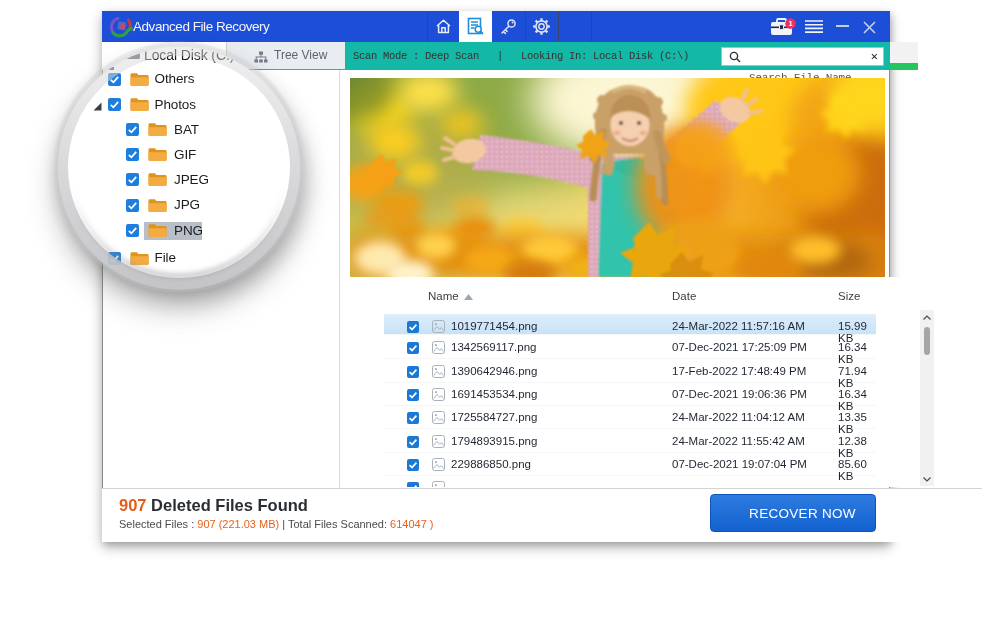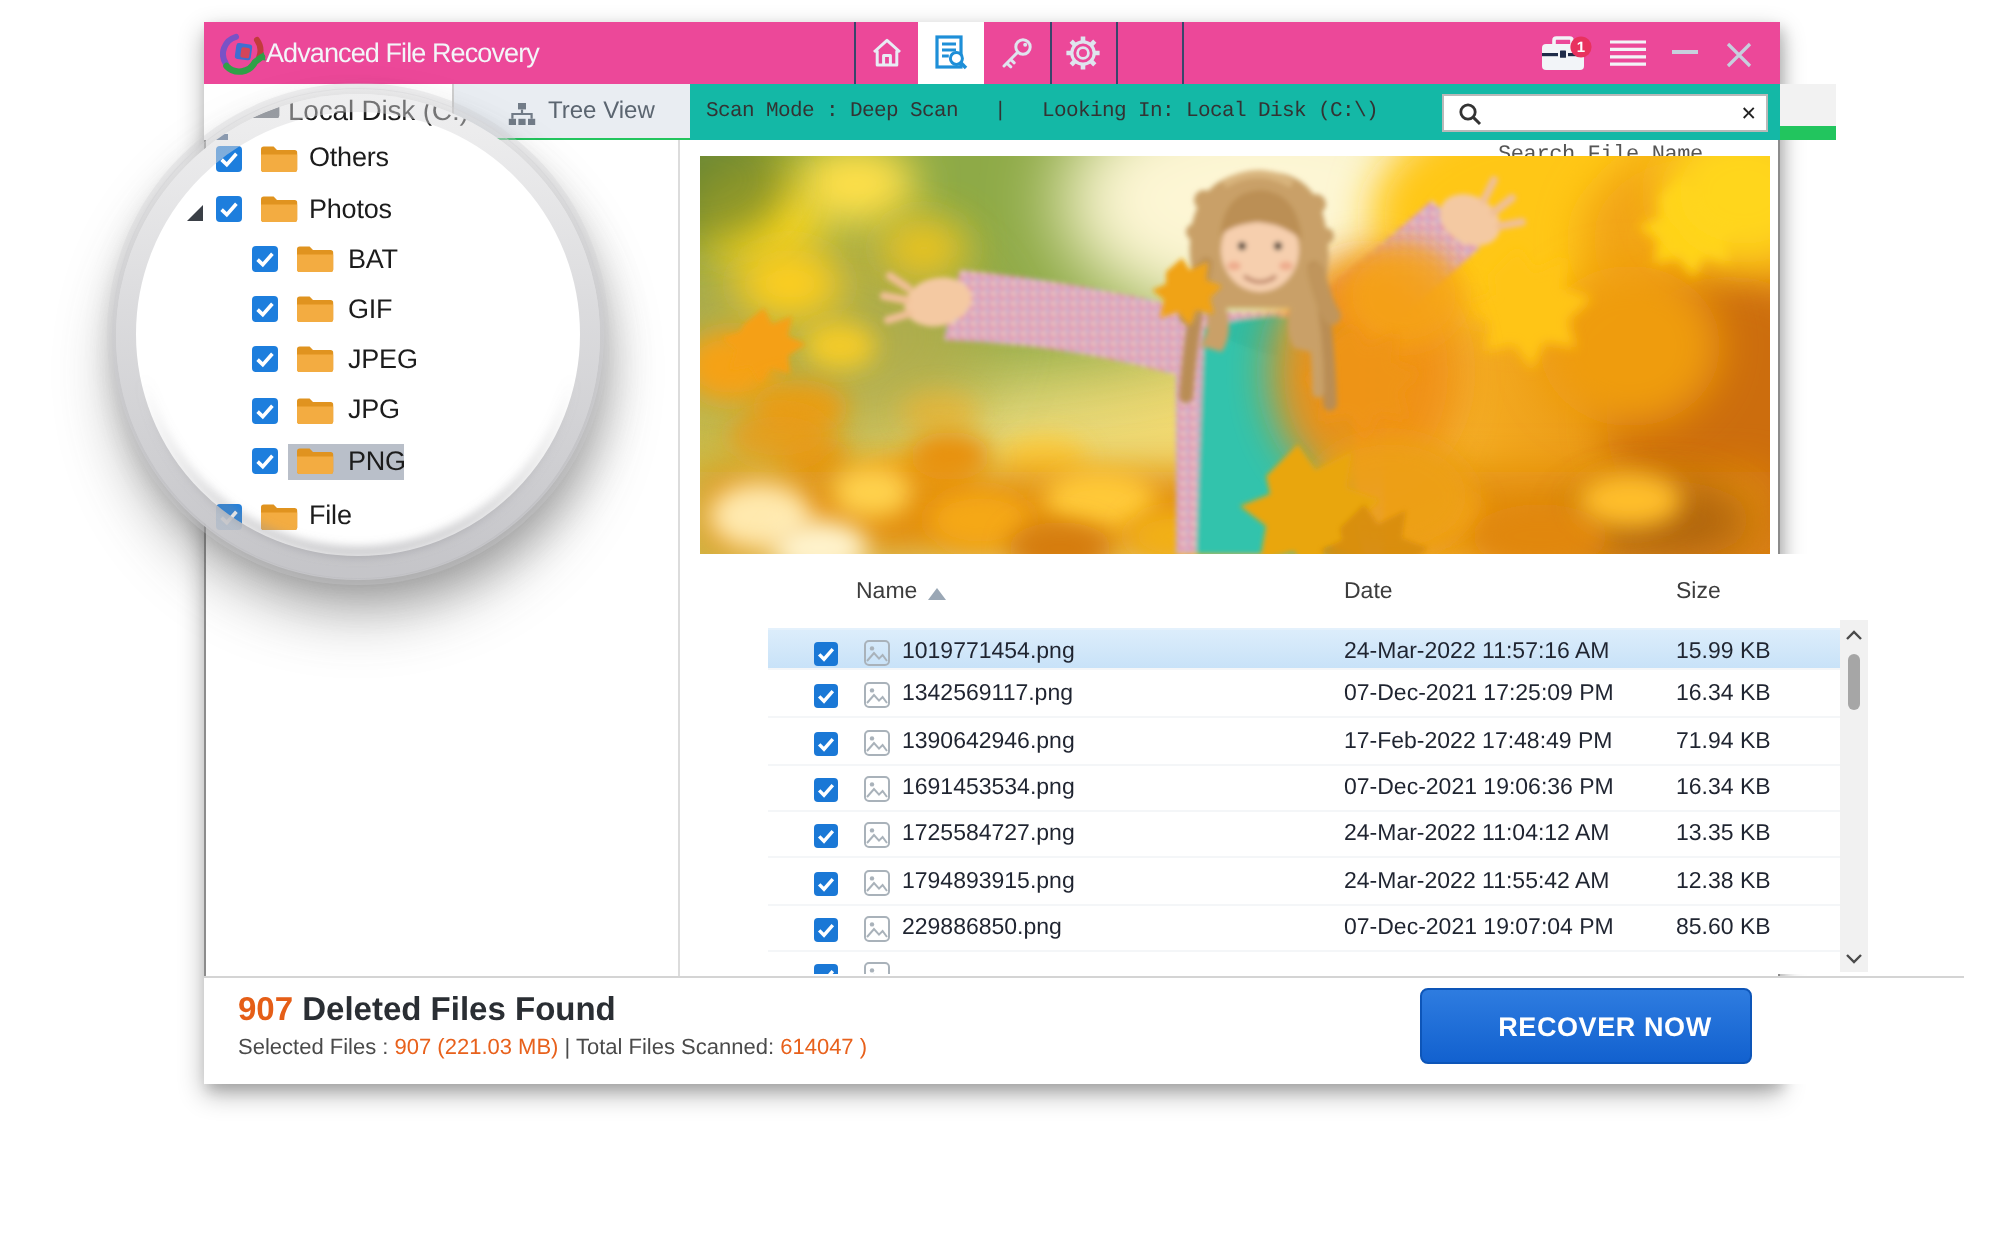--- a/index.html
+++ b/index.html
@@ -3,21 +3,21 @@
 <meta charset="utf-8">
 <style>
   * { margin:0; padding:0; box-sizing:border-box; }
   html,body { width:996px; height:620px; background:#ffffff; overflow:hidden;
     font-family:"Liberation Sans", sans-serif; }
   
   #win { position:absolute; left:102px; top:11px; width:788px; height:531px;
     background:#fff; border:1px solid #8c8c8c; border-top:none;
     box-shadow:0 5px 12px rgba(0,0,0,.3), 2px 3px 6px rgba(0,0,0,.14); }
   
-  #titlebar { position:absolute; left:-1px; top:0; width:788px; height:47px; background:#ec4899; }
+  #titlebar { position:absolute; left:-1px; top:0; width:788px; height:47px; background:#1d4ed8; }
   #title { position:absolute; left:31px; top:8px; color:#f3f5f9; font-size:13.5px; letter-spacing:-.45px; }
   .sep { position:absolute; top:0; width:1px; height:31px; background:#39466b; }
   .cell { position:absolute; top:0; width:33px; height:31px; }
   #cellActive { background:#fff; }
   
   
   #tabrow { position:absolute; left:-1px; top:31px; width:816px; height:28px;
     background:#f2f2f2; border-bottom:7px solid #22c55e; }
   #tabActive { position:absolute; left:0; top:0; width:124px; height:28px; background:#fff; }
   #tabTree { position:absolute; left:124px; top:0; width:119px; height:27px;
@@ -31,38 +31,38 @@
   #searchbox .x { position:absolute; right:5px; top:1px; font-size:12px; font-weight:bold; color:#222; }
   
   #leftpanel { position:absolute; left:0; top:59px; width:237px; height:418px;
     background:#fff; border-right:1px solid #dcdcdc; }
   
   #photo { position:absolute; left:247px; top:67px; width:535px; height:199px; }
   
   #table { position:absolute; left:238px; top:266px; width:550px; height:210px; background:#fff;
     font-size:11.5px; overflow:hidden;margin-left:43px; }
   .hdr { position:absolute; top:13px; color:#3d3d3d; }
-  .row { position:absolute; left:0; width:536px; height:23px; border-bottom:1px solid #f4f6f8; }
+  .row { position:absolute; left:0; width:492px; height:23px; border-bottom:1px solid #f4f6f8; }
   .row.sel { background:linear-gradient(#dcedfb,#c8e2f8); border-top:1px solid #e4f1fc; }
   .row svg.cb { position:absolute; left:23px; top:6px; }
   .row svg.fic { position:absolute; left:48px; top:5px; }
   .row .nm { position:absolute; left:67px; top:5px; color:#1f2430; }
   .row .dt { position:absolute; left:288px; top:5px; color:#1f2430; }
   .row .sz { position:absolute; left:454px; top:5px; color:#1f2430; }
   #scroll { position:absolute; left:536px; top:33px; width:14px; height:176px; background:#f1f1f1; }
   #scroll .thumb { position:absolute; left:4px; top:17px; width:6px; height:28px; background:#a6a6a6; border-radius:3px; }
   
   #bottombar { position:absolute; left:-1px; top:477px; width:880px; height:54px;
     background:#fff; border-top:1px solid #d4d4d4; }
   #foundline { position:absolute; left:17px; top:7px; font-size:16.5px; font-weight:bold; color:#2a2e33; }
   #foundline b { color:#e55e17; }
   #subline { position:absolute; left:17px; top:29px; font-size:11px; color:#4a4a4a; }
   #subline b { color:#e8611c; font-weight:normal; }
   #recover { position:absolute; left:608px; top:5px; width:166px; height:38px; border-radius:4px;
-    background:linear-gradient(#2e7ce0,#1261cf); color:#fff; font-weight:bold; font-size:13.5px;
+    background:linear-gradient(#2e7ce0,#1261cf); color:#fff; font-weight:normal; font-size:13.5px;
     text-align:center; line-height:38px; letter-spacing:.3px; border:1px solid #0d55b8;padding-left:19px; }
   
   #circle { position:absolute; left:58px; top:47px; width:242px; height:242px; border-radius:50%;
     background:#fff; overflow:hidden; }
   #cshadow { position:absolute; left:58px; top:47px; width:242px; height:242px; border-radius:50%;
     box-shadow:0 18px 30px rgba(70,70,70,.4), 8px 10px 18px rgba(90,90,90,.22), -4px 2px 12px rgba(120,120,120,.18); }
   #ring { position:absolute; left:49px; top:38px; width:260px; height:260px; }
   .tl { position:absolute; font-size:13.5px; color:#1c1c1c; letter-spacing:-.1px; }
 </style>
 </head>

